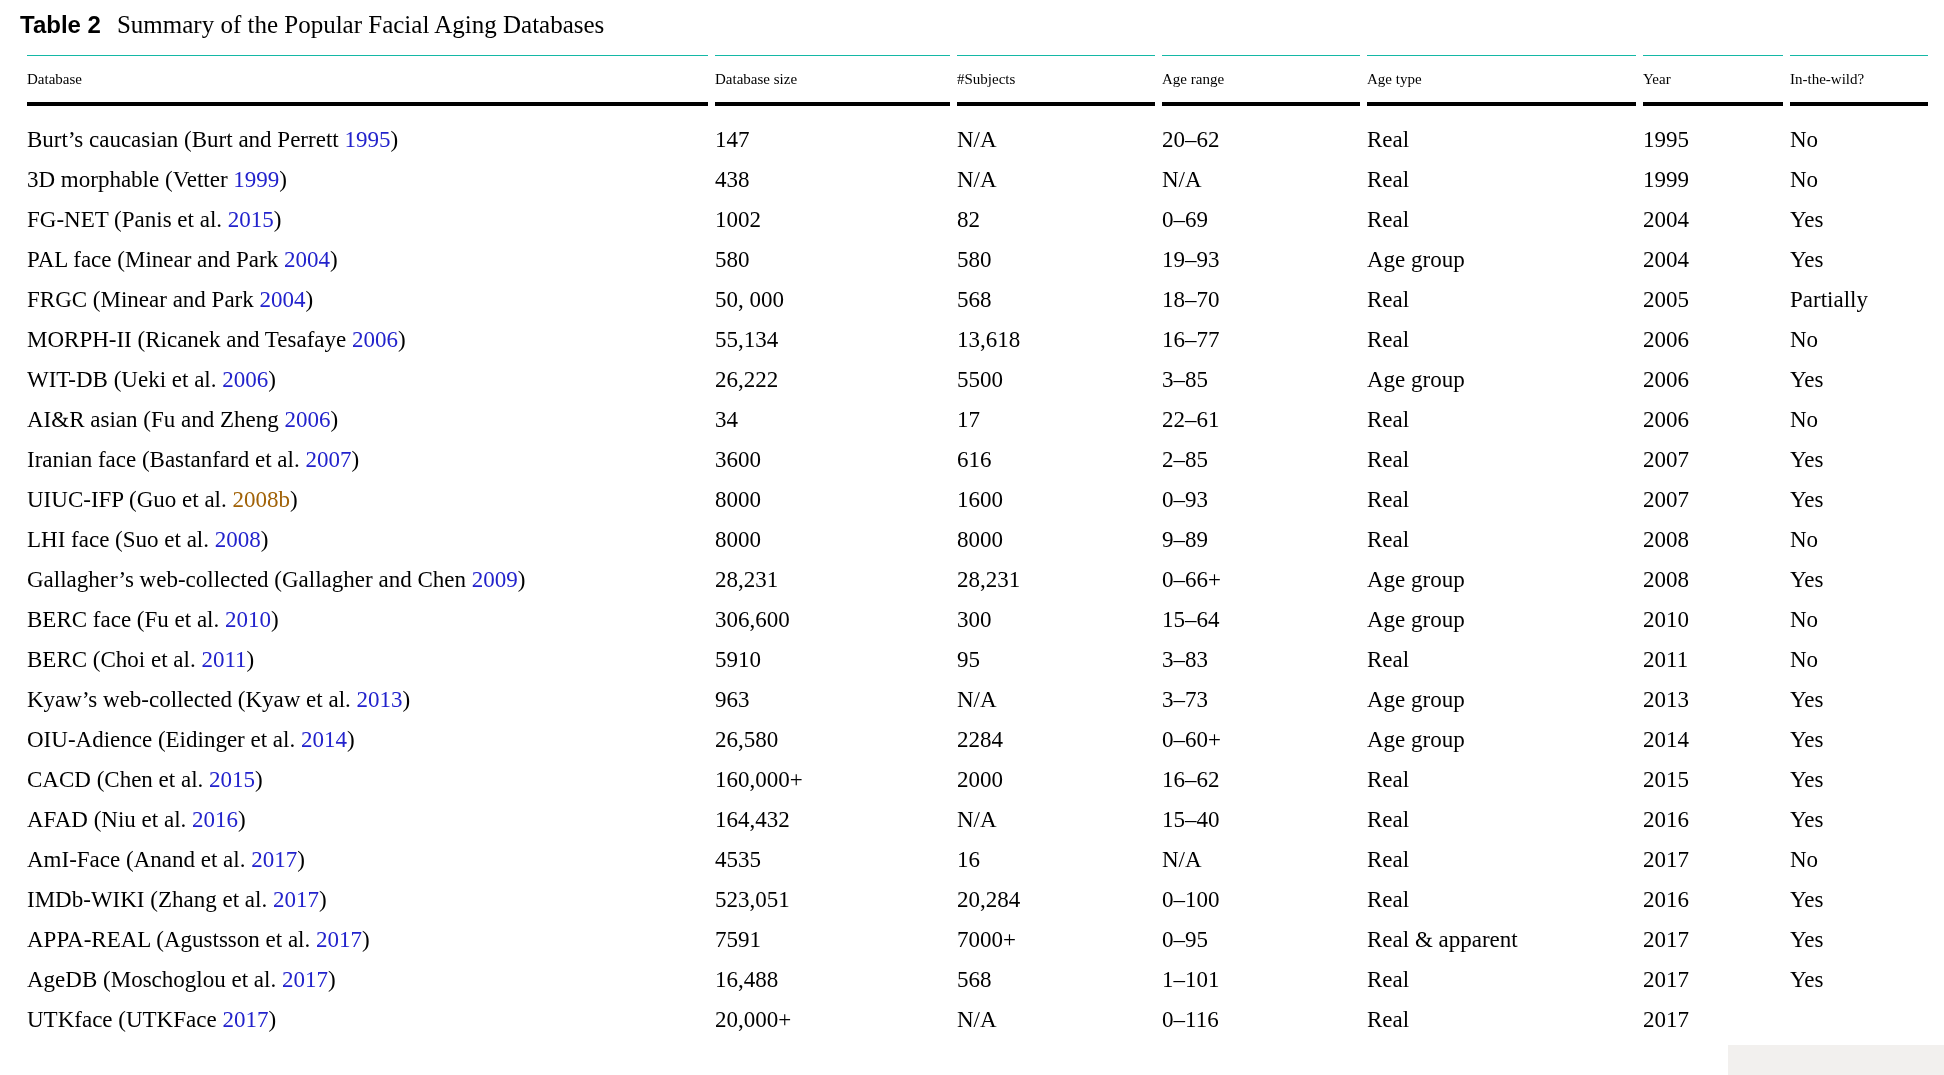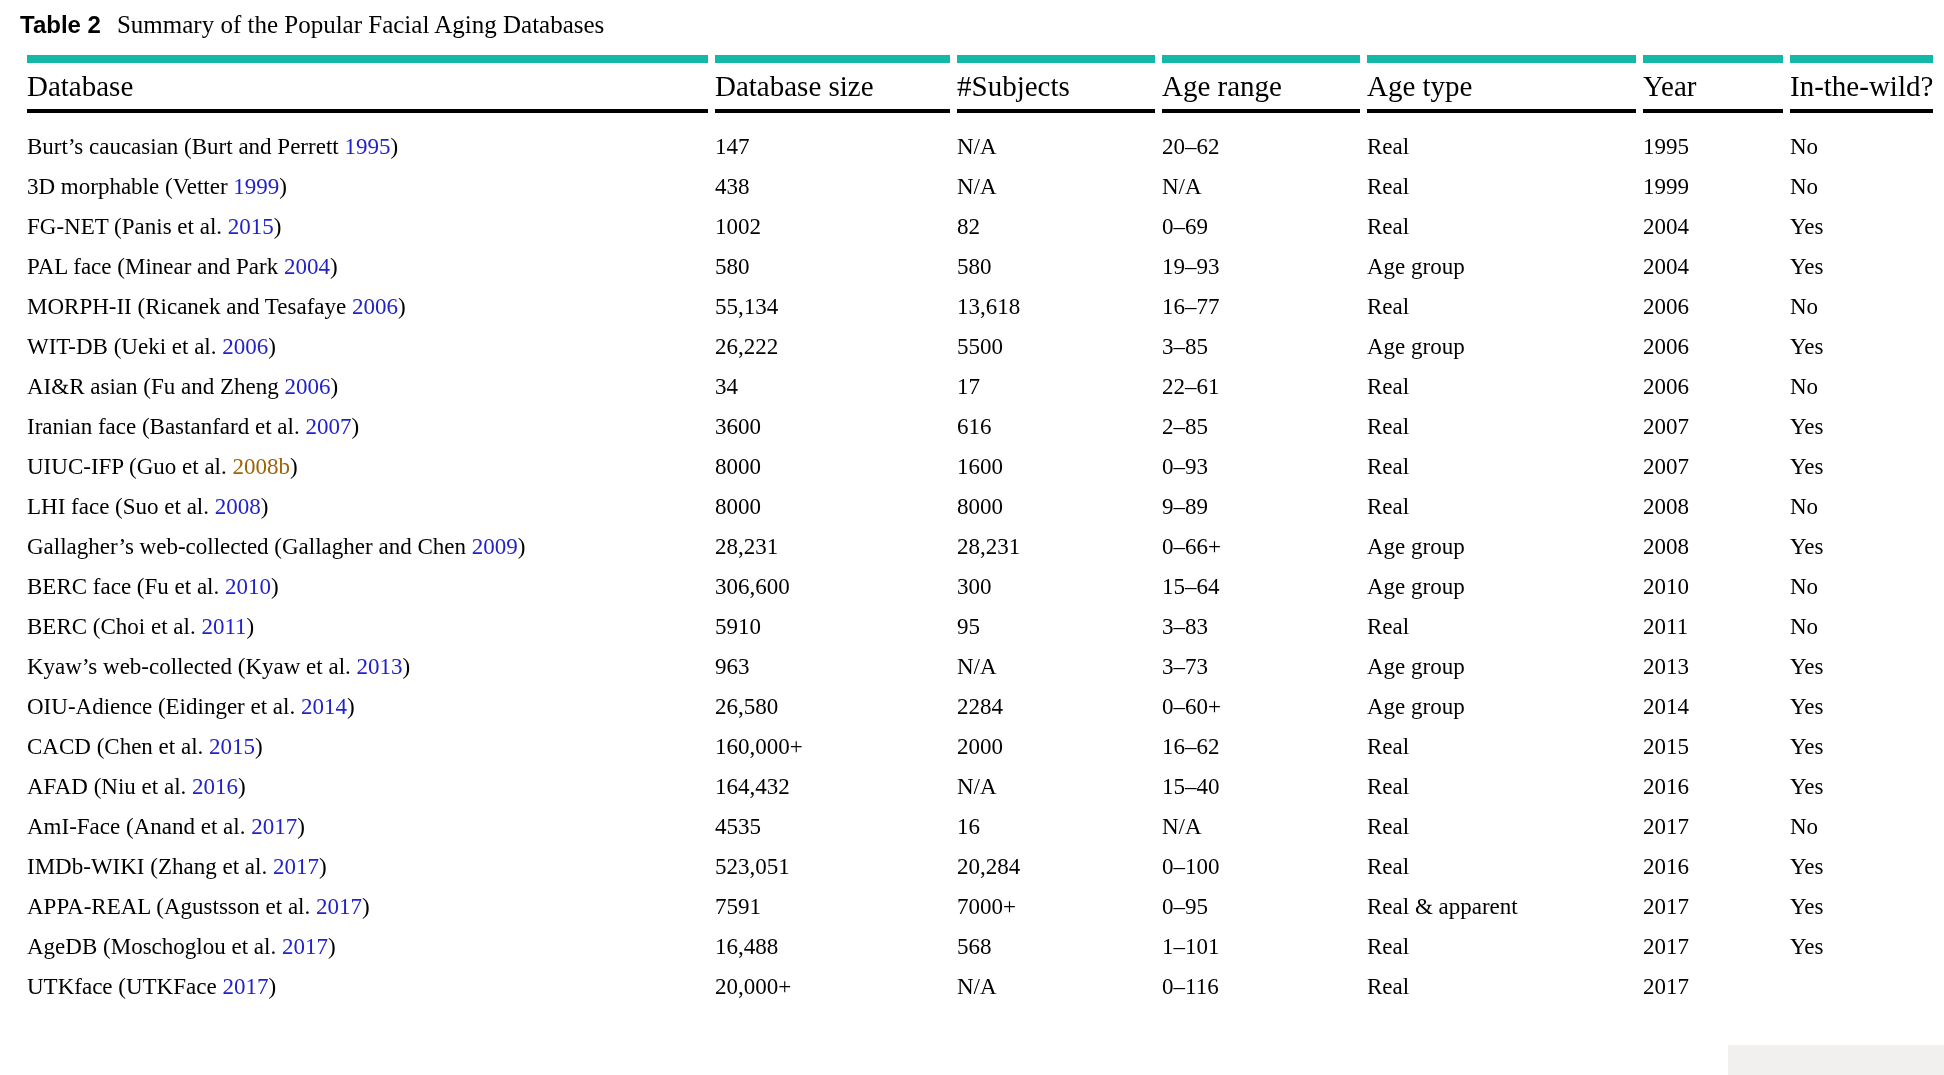--- a/index.html
+++ b/index.html
@@ -29,27 +29,27 @@
     font-weight: bold;
     font-size: 24px;
     margin-right: 16px;
   }
   table.db-table {
     border-collapse: separate;
     border-spacing: 7px 0;
     table-layout: fixed;
   }
   table.db-table th {
-    border-top: 8px solid #14b8a6;
+    border-top: 1px solid #14b8a6;
     border-bottom: 4px solid #000000;
     height: 46px;
     vertical-align: middle;
     text-align: left;
     font-weight: normal;
-    font-size: 29px;
+    font-size: 15px;
     padding: 0;
     white-space: nowrap;
     overflow: hidden;
   }
   table.db-table td {
     height: 40px;
     vertical-align: middle;
     text-align: left;
     font-size: 23px;
     padding: 0;
@@ -142,20 +142,29 @@
     <tr>
       <td><span>PAL face (Minear and Park </span><a class="cite" style="color: rgb(34, 34, 204);">2004</a><span>)</span></td>
       <td>580</td>
       <td>580</td>
       <td>19–93</td>
       <td>Age group</td>
       <td>2004</td>
       <td>Yes</td>
     </tr>
 
+    <tr>
+      <td><span>FRGC (Minear and Park </span><a class="cite" style="color: rgb(34, 34, 204);">2004</a><span>)</span></td>
+      <td>50, 000</td>
+      <td>568</td>
+      <td>18–70</td>
+      <td>Real</td>
+      <td>2005</td>
+      <td>Partially</td>
+    </tr>
 
     <tr>
       <td><span>MORPH-II (Ricanek and Tesafaye </span><a class="cite" style="color: rgb(34, 34, 204);">2006</a><span>)</span></td>
       <td>55,134</td>
       <td>13,618</td>
       <td>16–77</td>
       <td>Real</td>
       <td>2006</td>
       <td>No</td>
     </tr>

